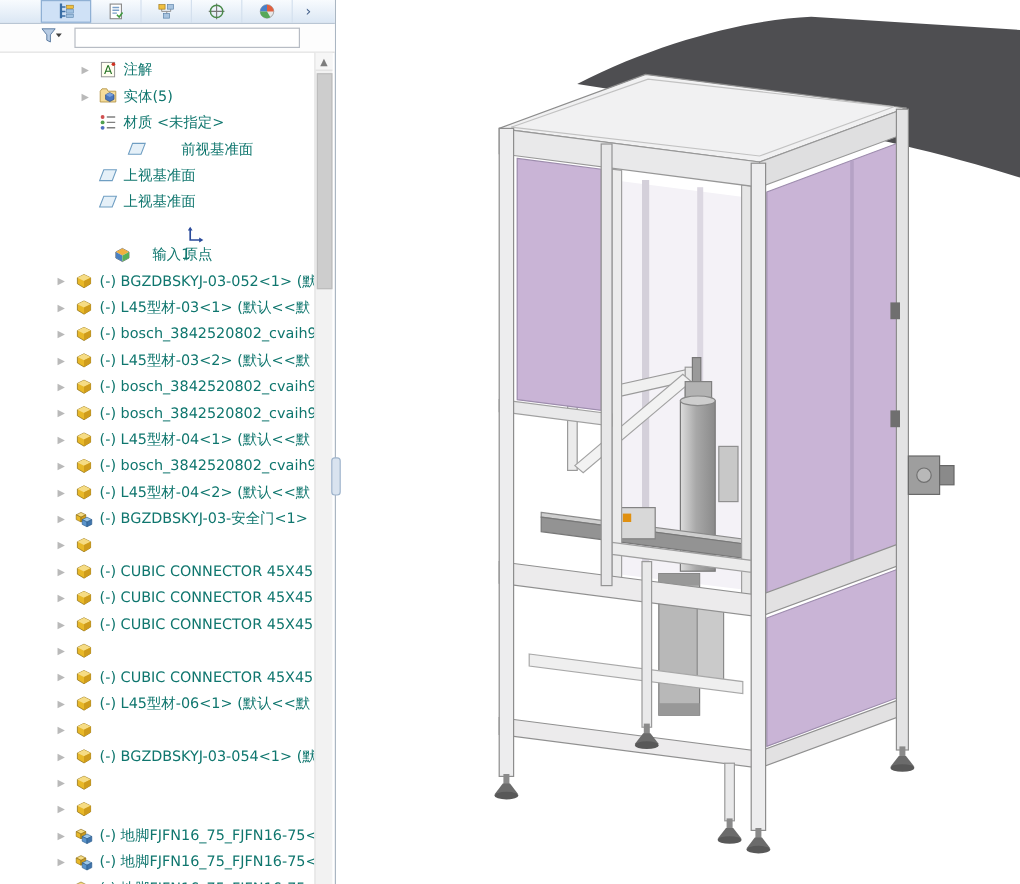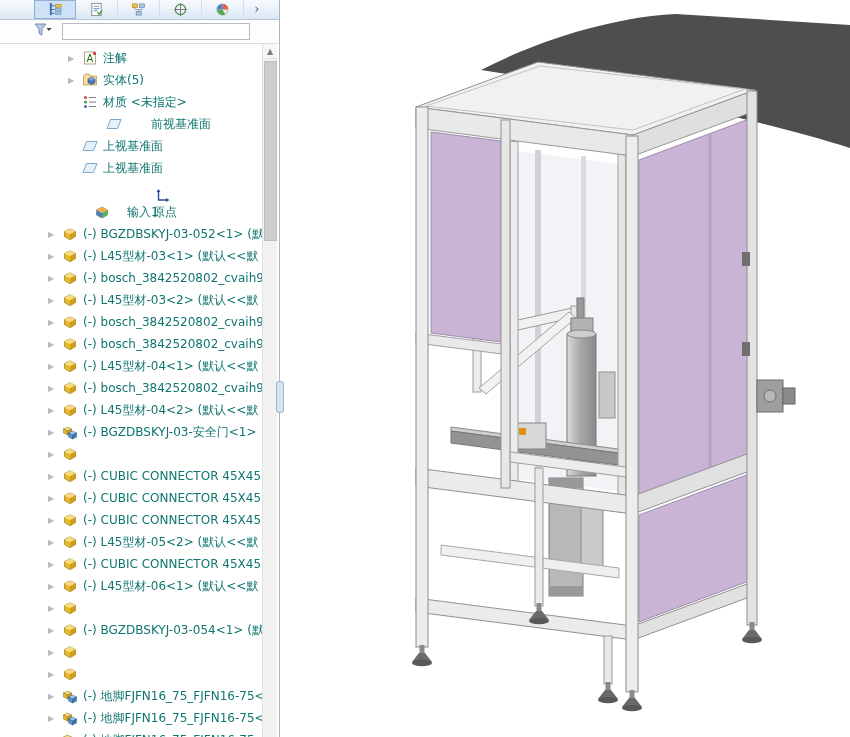--- a/index.html
+++ b/index.html
@@ -361,21 +361,20 @@
   </div>
         <div class="row" style="padding-left: 48px;">
     <span class="arrow">▶</span>
     <span class="ticon">
             <svg viewBox="0 0 16 16">
               <polygon points="2.5,5.5 8,2.8 13.5,5.5 13.5,10.5 8,13.8 2.5,10.5" fill="#e8b828" stroke="#8a6a10" stroke-width="0.6"></polygon>
               <polygon points="2.5,5.5 8,2.8 13.5,5.5 8,8.2" fill="#f6dc84"></polygon>
               <polygon points="8,8.2 13.5,5.5 13.5,10.5 8,13.8" fill="#cf9c1c"></polygon>
             </svg>
           </span>
-    <span class="label">(-) L45型材-05&lt;2&gt; (默认&lt;&lt;默</span>
   </div>
         <div class="row" style="padding-left: 48px;">
     <span class="arrow">▶</span>
     <span class="ticon">
             <svg viewBox="0 0 16 16">
               <polygon points="2.5,5.5 8,2.8 13.5,5.5 13.5,10.5 8,13.8 2.5,10.5" fill="#e8b828" stroke="#8a6a10" stroke-width="0.6"></polygon>
               <polygon points="2.5,5.5 8,2.8 13.5,5.5 8,8.2" fill="#f6dc84"></polygon>
               <polygon points="8,8.2 13.5,5.5 13.5,10.5 8,13.8" fill="#cf9c1c"></polygon>
             </svg>
           </span>

